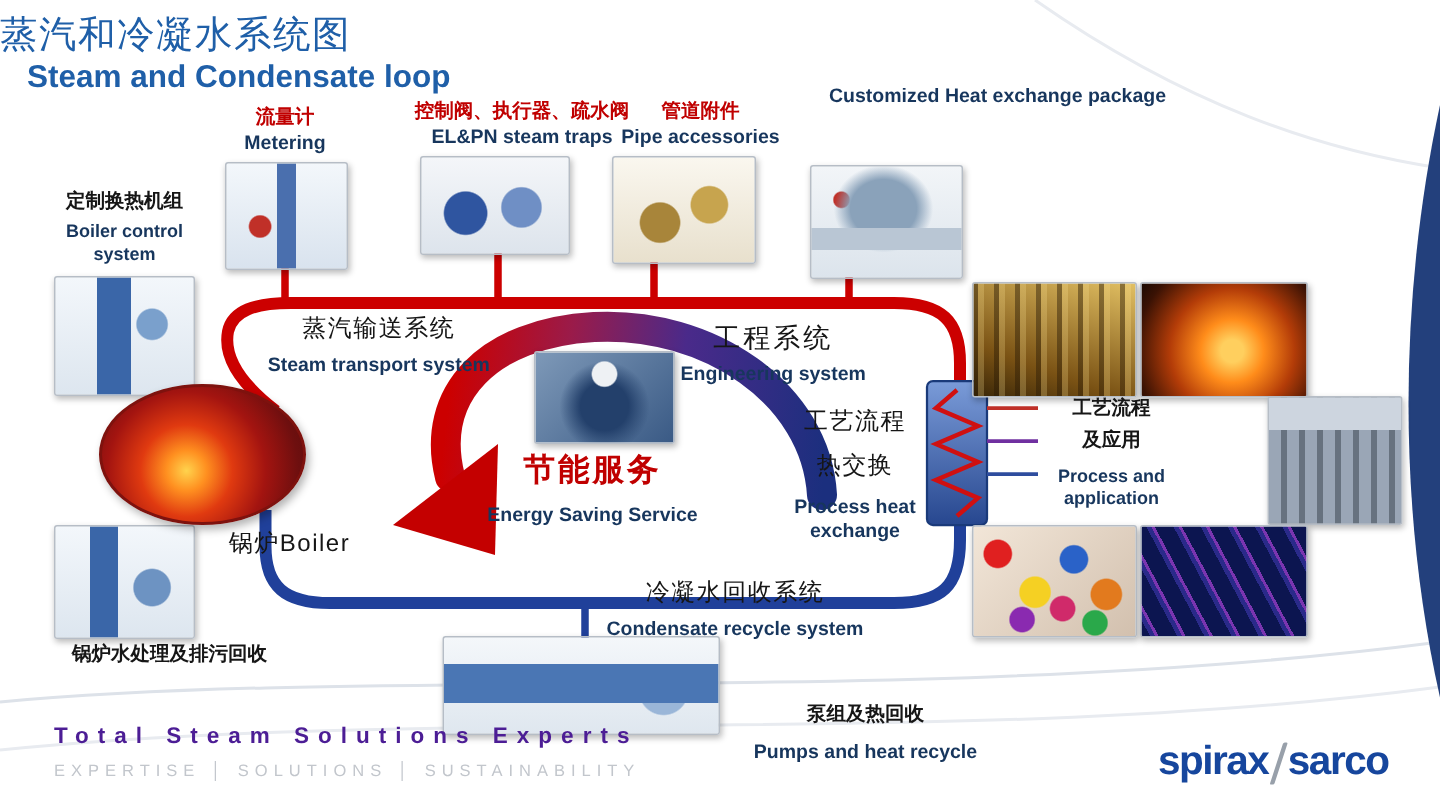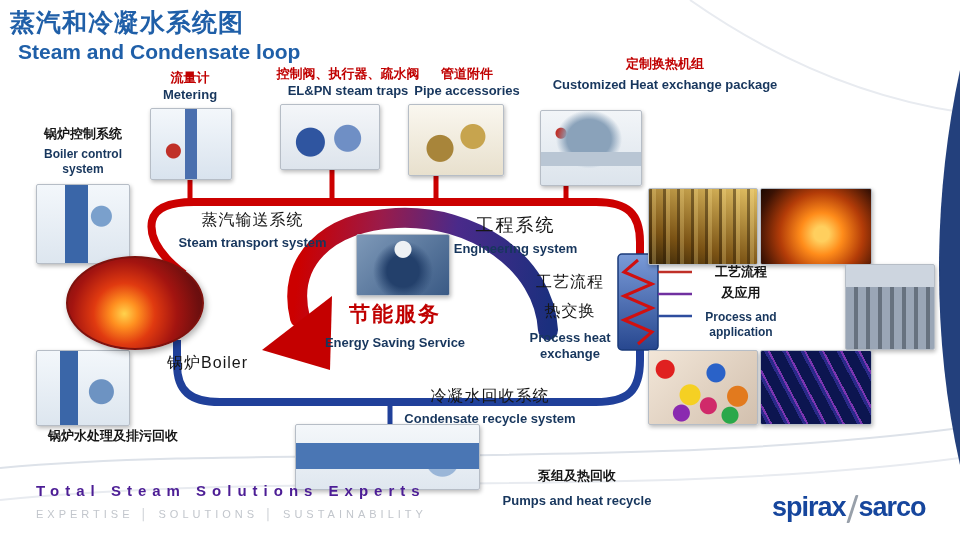--- a/index.html
+++ b/index.html
@@ -2,21 +2,21 @@
 <html><head>
 <meta charset="utf-8">
 <style>
   *{margin:0;padding:0;box-sizing:border-box}
   html,body{width:960px;height:540px}
   body{font-family:"Liberation Sans","DejaVu Sans",sans-serif;background:#fff}
   .slide{position:relative;width:960px;height:540px;background:#fff;overflow:hidden}
   svg.layer{position:absolute;left:0;top:0;width:960px;height:540px}
   .abs{position:absolute}
 
-  .title-zh{left:10px;top:6px;font-size:25px;font-weight:bold;color:#1f5fa8;letter-spacing:1px}
+  .title-zh{left:0;top:6px;font-size:25px;font-weight:normal;color:#1f5fa8;letter-spacing:1px}
   .title-en{left:18px;top:40px;font-size:21px;font-weight:bold;color:#1f5fa8}
 
   .lbl{position:absolute;text-align:center;line-height:1.3}
   .zh-red{color:#c00000;font-weight:bold;font-size:13px}
   .zh-red-lg{color:#c00000;font-weight:bold;font-size:21px;letter-spacing:2px}
   .zh-dark{color:#161616;font-size:16px;letter-spacing:1px}
   .zh-dark-lg{color:#161616;font-size:18px;letter-spacing:2px}
   .zh-dark-sm{color:#161616;font-weight:bold;font-size:13px}
   .en-navy{color:#17365d;font-weight:bold;font-size:13px}
   .en-navy-sm{color:#17365d;font-weight:bold;font-size:12px}
@@ -157,26 +157,25 @@
     <div class="zh-red">控制阀、执行器、疏水阀</div>
     <div class="en-navy">EL&amp;PN steam traps</div>
   </div>
 
   <div class="lbl" style="left:408px;top:66px;width:118px">
     <div class="zh-red">管道附件</div>
     <div class="en-navy">Pipe accessories</div>
   </div>
 
   <div class="lbl" style="left:535px;top:56px;width:260px">
-    <div class="zh-red mb4">定制换热机组</div>
     <div class="en-navy">Customized Heat exchange package</div>
   </div>
 
   <div class="lbl" style="left:28px;top:126px;width:110px">
-    <div class="zh-dark-sm mb4">锅炉控制系统</div>
+    <div class="zh-dark-sm mb4">定制换热机组</div>
     <div class="en-navy-sm">Boiler control system</div>
   </div>
 
   <div class="lbl" style="left:165px;top:210px;width:175px">
     <div class="zh-dark mb4">蒸汽输送系统</div>
     <div class="en-navy">Steam transport system</div>
   </div>
 
   <div class="lbl" style="left:448px;top:214px;width:135px">
     <div class="zh-dark-lg mb4">工程系统</div>
@@ -193,21 +192,21 @@
     <div class="zh-dark mb8">热交换</div>
     <div class="en-navy">Process heat exchange</div>
   </div>
 
   <div class="lbl" style="left:685px;top:264px;width:112px">
     <div class="zh-dark-sm mb4">工艺流程</div>
     <div class="zh-dark-sm mb8">及应用</div>
     <div class="en-navy-sm">Process and application</div>
   </div>
 
-  <div class="lbl" style="left:138px;top:353px;width:110px;text-align:right">
+  <div class="lbl" style="left:138px;top:353px;width:110px;text-align:center">
     <div class="zh-dark">锅炉Boiler</div>
   </div>
 
   <div class="lbl" style="left:28px;top:428px;width:170px">
     <div class="zh-dark-sm mb4">锅炉水处理及排污回收</div>
   </div>
 
   <div class="lbl" style="left:390px;top:386px;width:200px">
     <div class="zh-dark mb4">冷凝水回收系统</div>
     <div class="en-navy">Condensate recycle system</div>

